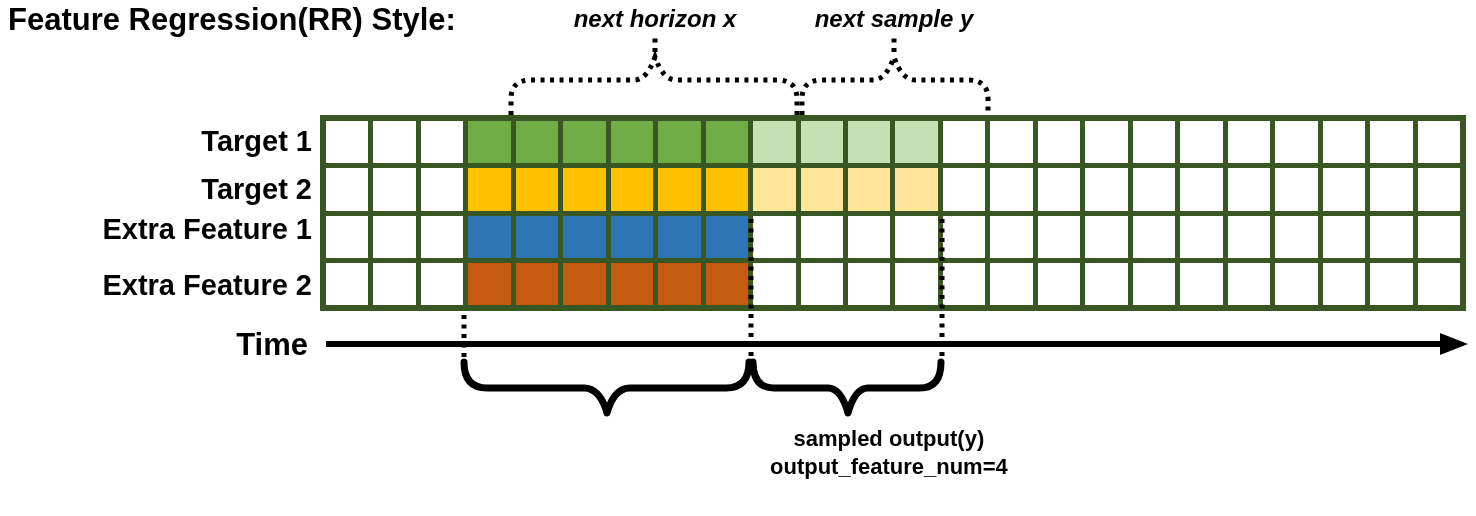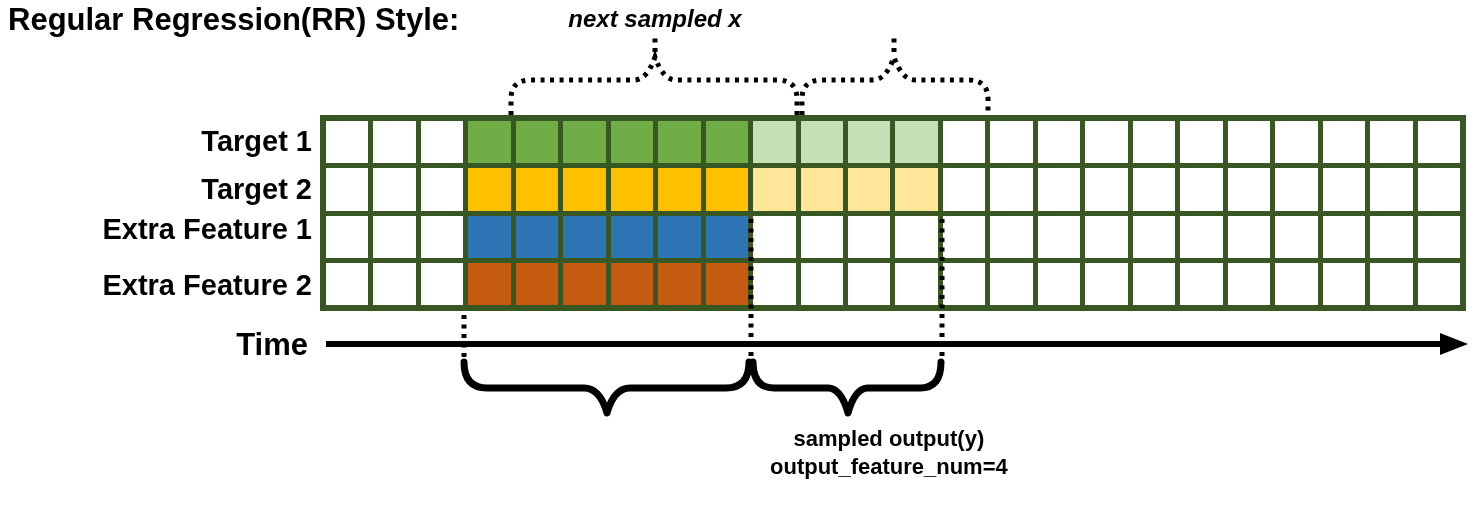--- a/index.html
+++ b/index.html
@@ -34,23 +34,24 @@
   .note{
     position:absolute;top:425px;font-size:22px;font-weight:600;
     line-height:28px;white-space:nowrap;
   }
 </style>
 </head>
 <body>
 
 <div class="canvas">
 
-  <div class="title">Regular Regression(RR) Style:</div>
+  <div class="title">Feature Regression(RR) Style:</div>
 
-  <div class="next-label" style="left:655px;">next sampled x</div>
+  <div class="next-label" style="left:655px;">next horizon x</div>
+  <div class="next-label" style="left:894px;">next sample y</div>
 
   <div class="row-label" style="top:124px;">Target 1</div>
   <div class="row-label" style="top:172px;text-align:right;">Target 2</div>
   <div class="row-label" style="top:212px;">Extra Feature 1</div>
   <div class="row-label" style="top:268px;">Extra Feature 2</div>
 
   <div class="grid">
       <div class="cell" style="background: rgb(255, 255, 255);"></div>
       <div class="cell" style="background: rgb(255, 255, 255);"></div>
       <div class="cell" style="background: rgb(255, 255, 255);"></div>

